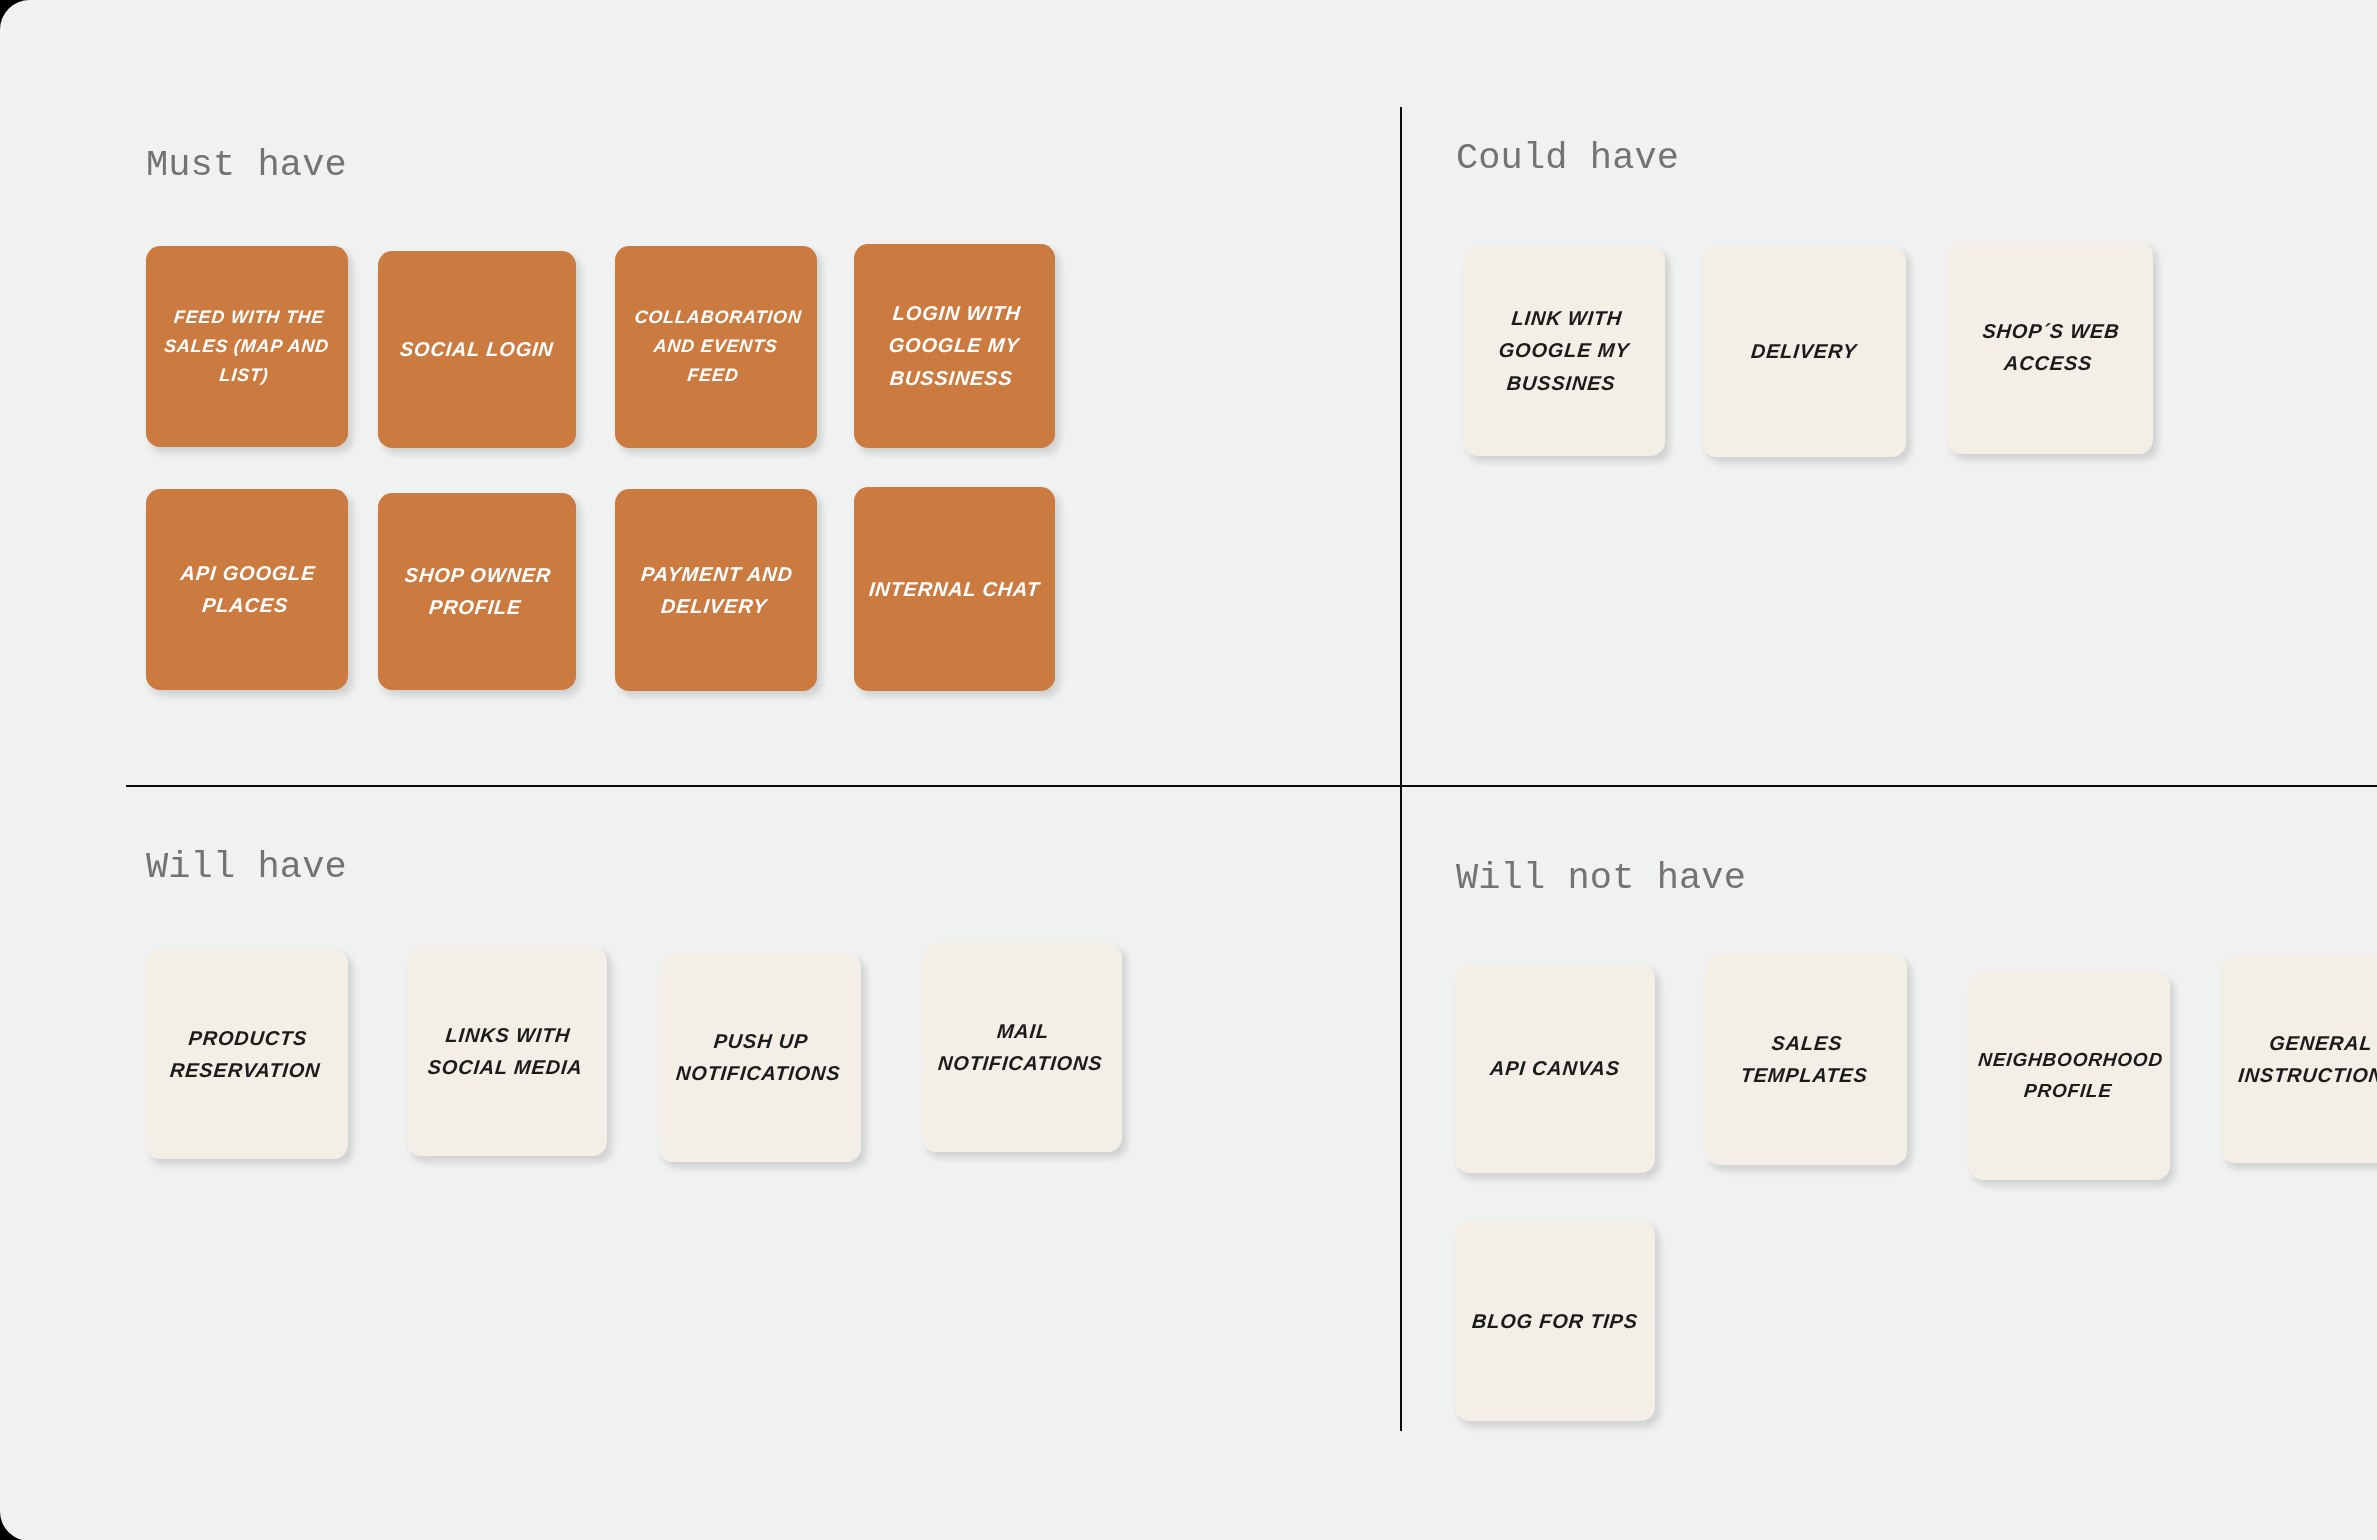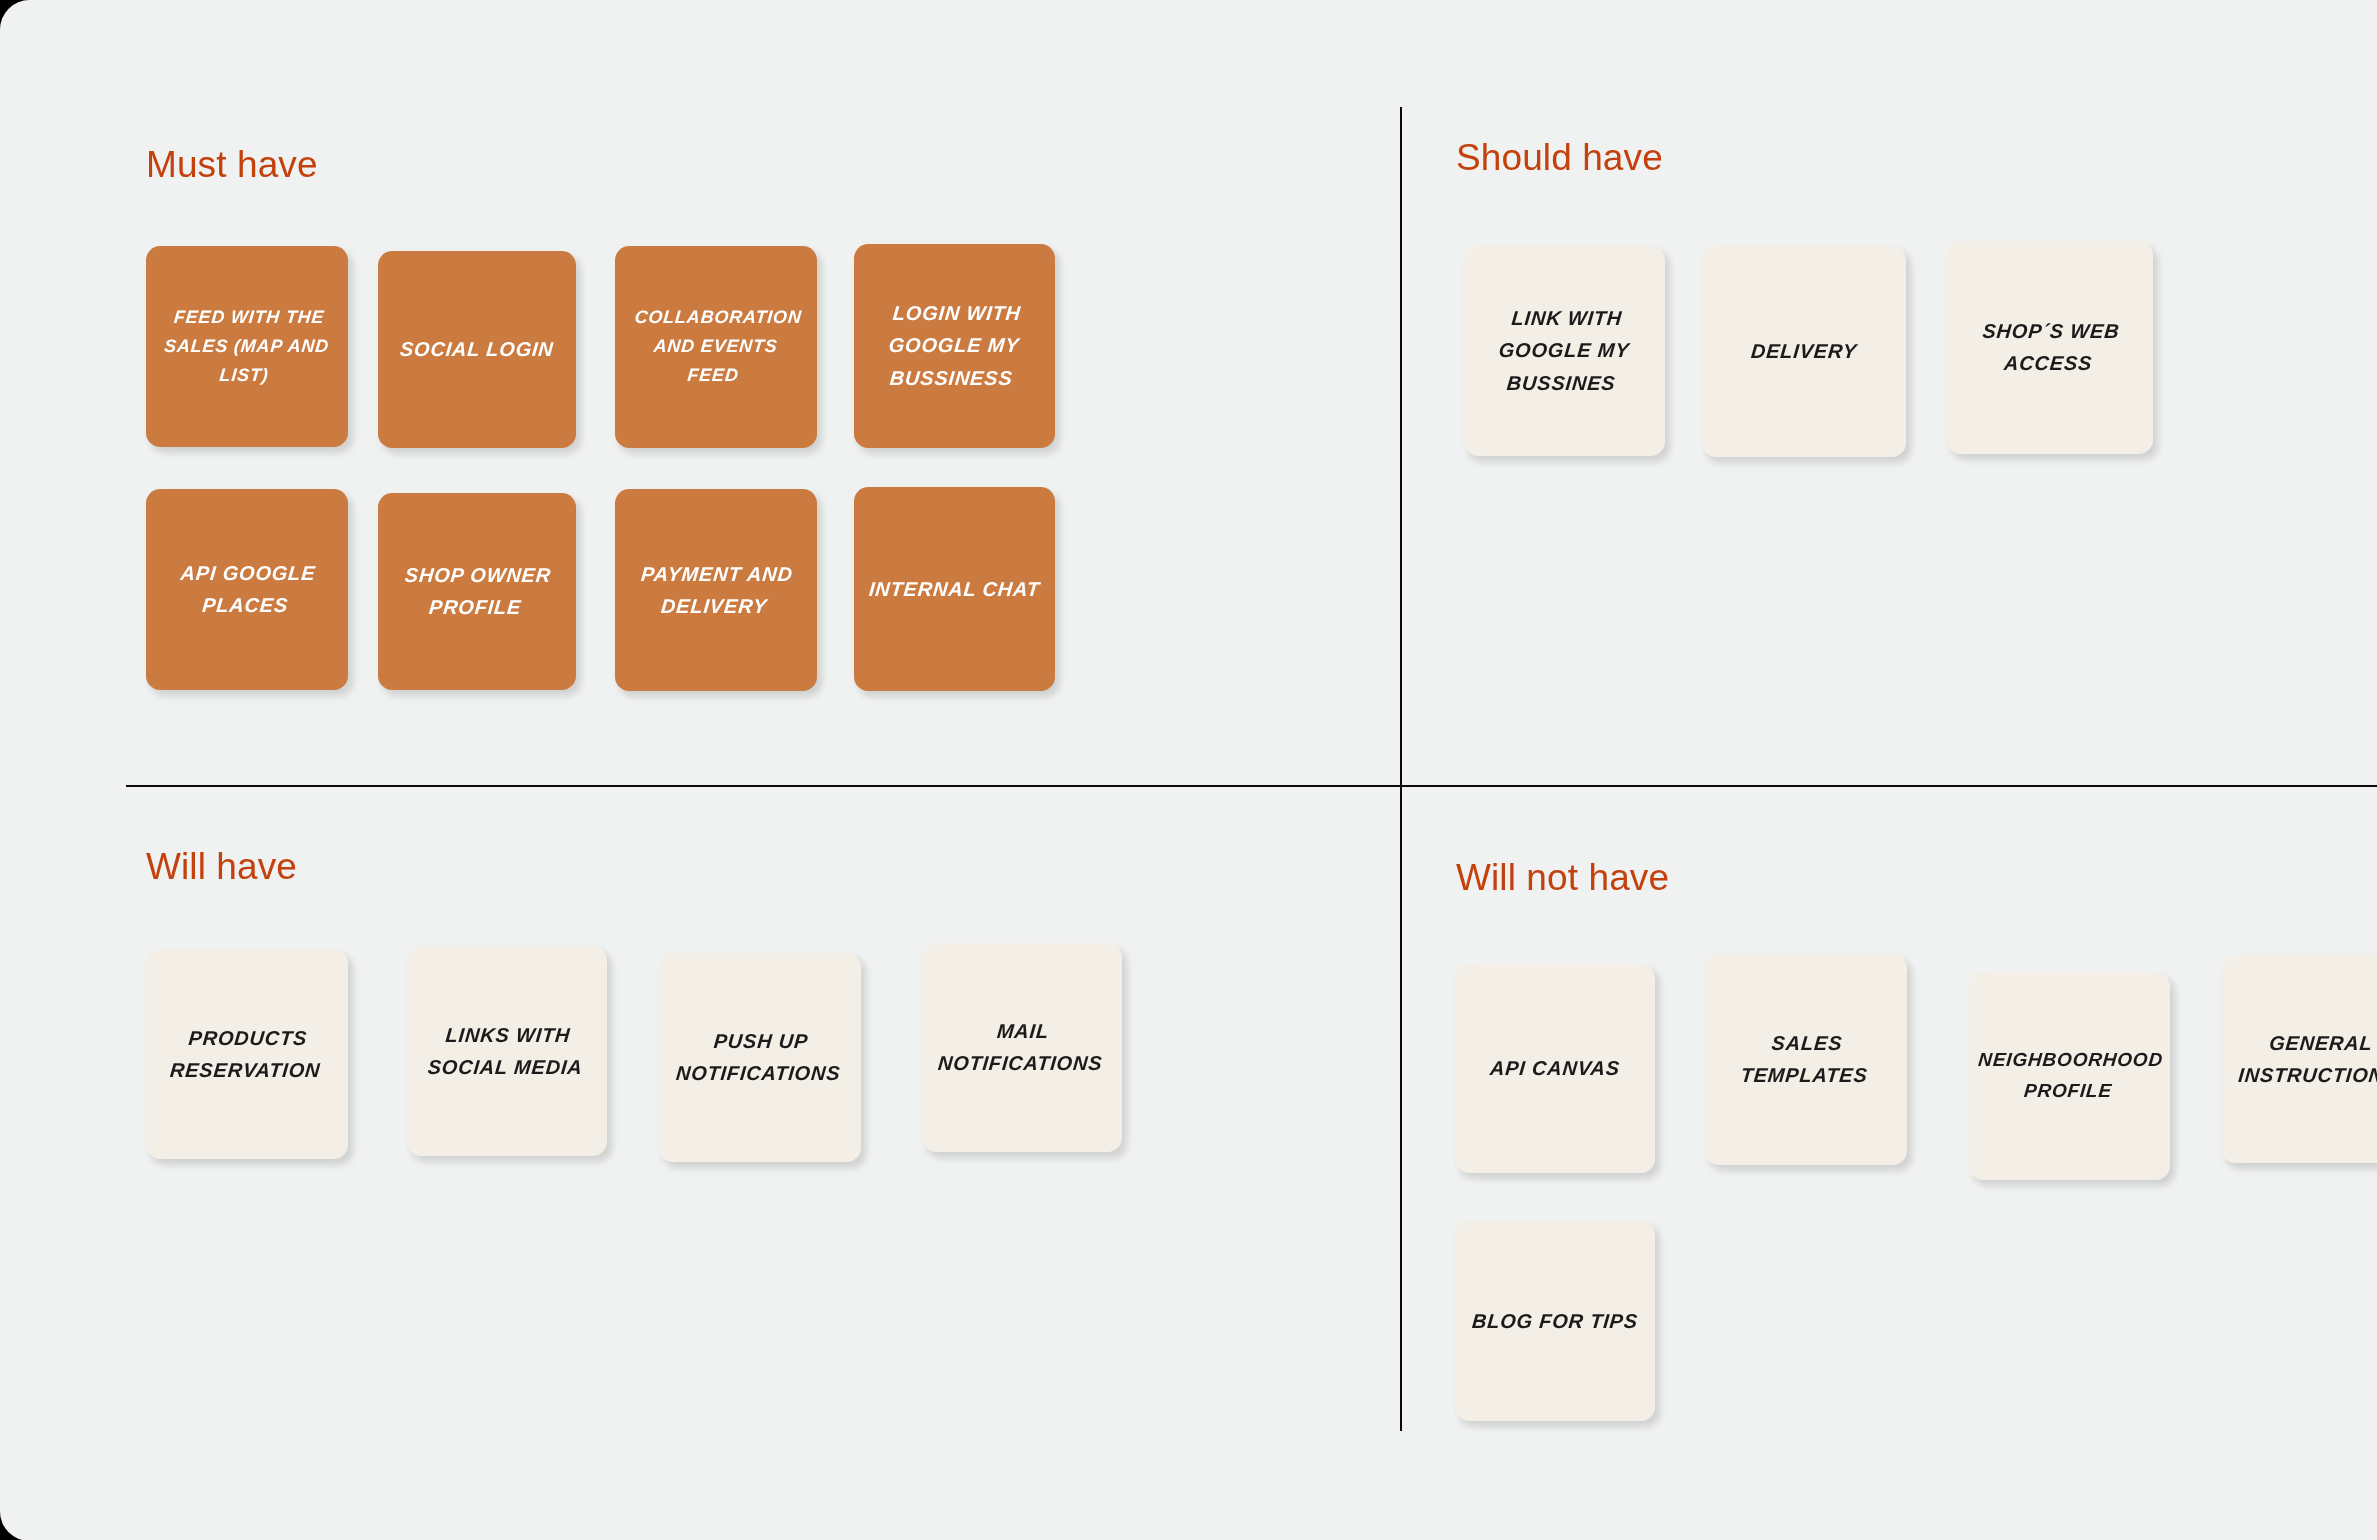--- a/index.html
+++ b/index.html
@@ -21,24 +21,24 @@
     width: 2.4px;
     background: #0b0b0b;
   }
   .divider-h {
     position: absolute;
     height: 2.4px;
     background: #0b0b0b;
   }
   .q-title {
     position: absolute;
-    font-family: Liberation Sans, sans-serif;
+    font-family: Liberation Mono, monospace;
     font-size: 37px;
     font-weight: 400;
-    color: #c2410c;
+    color: #737373;
     letter-spacing: 0.1px;
     white-space: nowrap;
   }
   .card {
     position: absolute;
     border-radius: 14.3px;
     display: flex;
     align-items: center;
     justify-content: center;
     text-align: center;
@@ -64,21 +64,21 @@
 </style>
 </head>
 <body>
 
 <div id="canvas">
 
   <div class="divider-v" style="left: 1400px; top: 107px; height: 1324px; background: rgb(11, 11, 11);"></div>
   <div class="divider-h" style="left: 126px; top: 785px; width: 2529px; background: rgb(11, 11, 11);"></div>
 
   <div class="q-title" style="left: 146px; top: 144px;">Must have</div>
-  <div class="q-title" style="left: 1456px; top: 137px;">Should have</div>
+  <div class="q-title" style="left: 1456px; top: 137px;">Could have</div>
   <div class="q-title" style="left: 146px; top: 846px;">Will have</div>
   <div class="q-title" style="left: 1456px; top: 857px; text-align: center;">Will not have</div>
 
   <div id="cards-layer">
       <div class="card orange" style="left: 146px; top: 246px; width: 202px; height: 201px; background: rgb(203, 122, 64);">
         <span class="card-label" style="font-size: 18px;">FEED WITH THE SALES (MAP AND LIST)</span>
       </div>
       <div class="card orange" style="left: 378px; top: 251px; width: 198px; height: 197px; background: rgb(203, 122, 64);">
         <span class="card-label" style="font-size: 20px;">SOCIAL LOGIN</span>
       </div>

